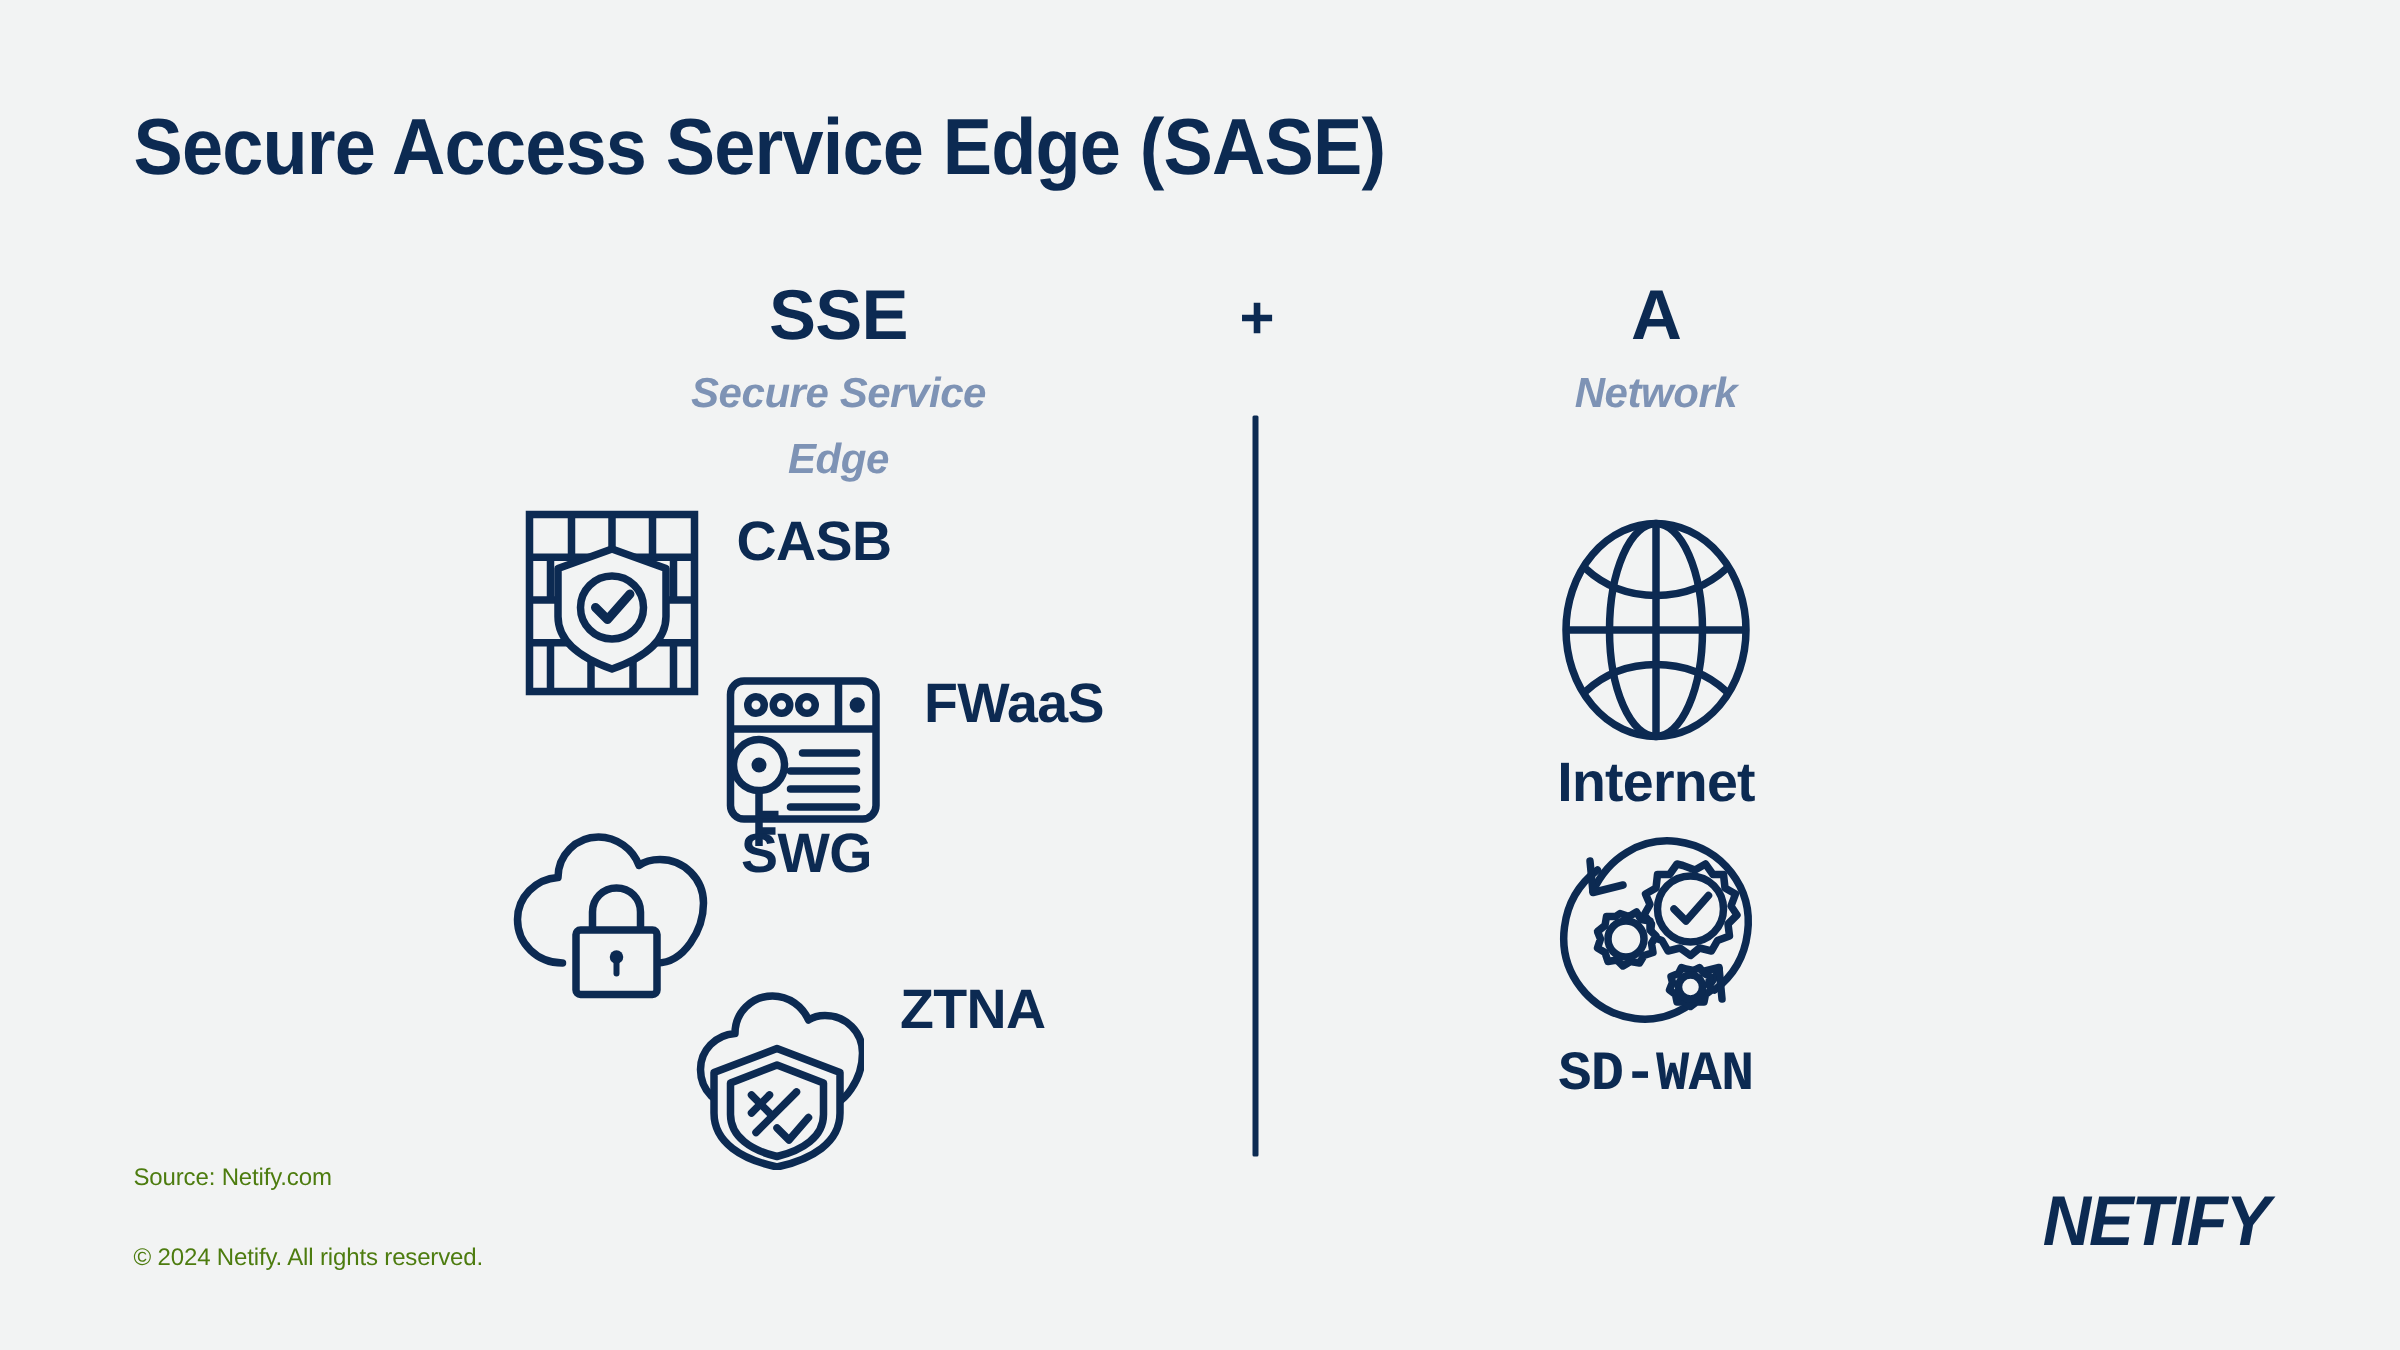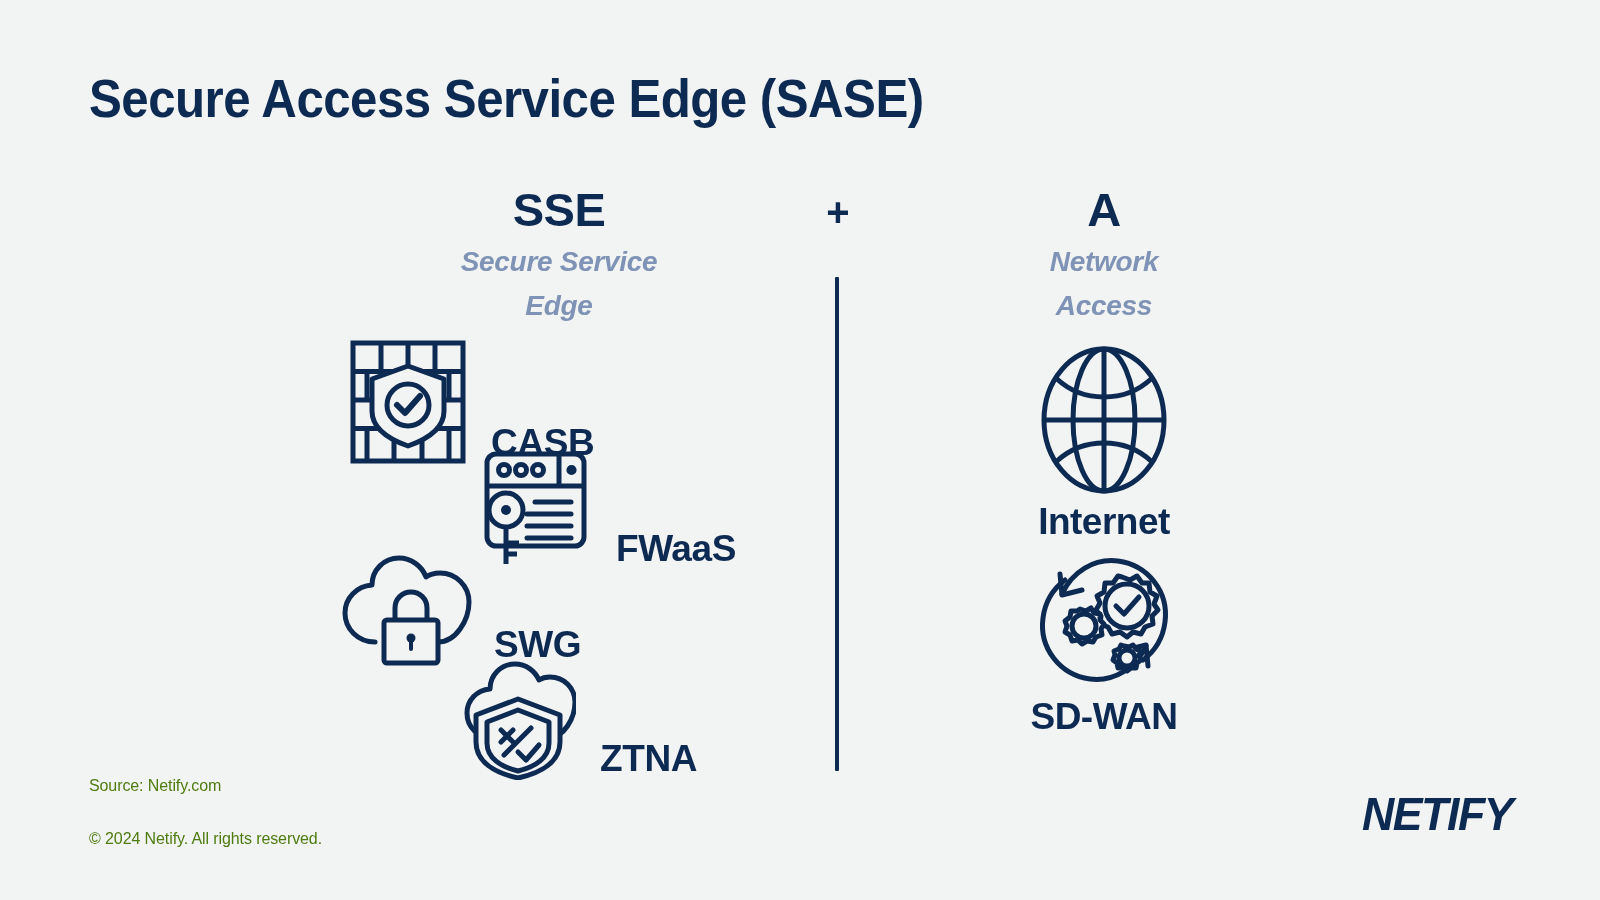--- a/index.html
+++ b/index.html
@@ -76,21 +76,21 @@
     width: 4px;
     height: 494px;
     background: #0c2a52;
     border-radius: 1px;
   }
 
   
   .item {
     position: absolute;
     display: flex;
-    align-items: flex-end;
+    align-items: flex-start;
   }
   .item .label {
     font-size: 37px;
     font-weight: bold;
     color: #0c2a52;
     letter-spacing: -0.4px;
     white-space: nowrap;
   }
   .icon-box {
     display: block;
@@ -115,21 +115,21 @@
     width: 260px;
   }
   .stack .stack-label {
     font-size: 37px;
     font-weight: bold;
     color: #0c2a52;
     letter-spacing: -0.5px;
     margin-top: 6px;
   }
   #stack-internet { left: 974px; top: 345px; }
-  #stack-sdwan    { left: 974px; top: 550px; }
+  #stack-sdwan    { left: 974px; top: 550px; font-family: Liberation Mono, monospace; }
   .stack .icon-box { display: flex; justify-content: center; }
 
   
   .footer-text {
     position: absolute;
     left: 89px;
     color: #4d7c0f;
     font-size: 16px;
     letter-spacing: -0.1px;
   }
@@ -163,21 +163,20 @@
       <div>Edge</div>
     </div>
   </div>
 
   <div class="plus-sign">+</div>
 
   <div class="col-head" id="access-head">
     <div class="abbr">A</div>
     <div class="expand">
       <div>Network</div>
-      <div>Access</div>
     </div>
   </div>
 
   <div class="divider"></div>
 
   <div class="item" id="item-casb">
     <span class="icon-box">
       <svg width="116" height="124" viewBox="0 0 116 124" fill="none" stroke="#0c2a52" stroke-width="5">
         <rect x="3" y="3" width="110" height="118"></rect>
         <line x1="3" y1="31.5" x2="113" y2="31.5"></line>

